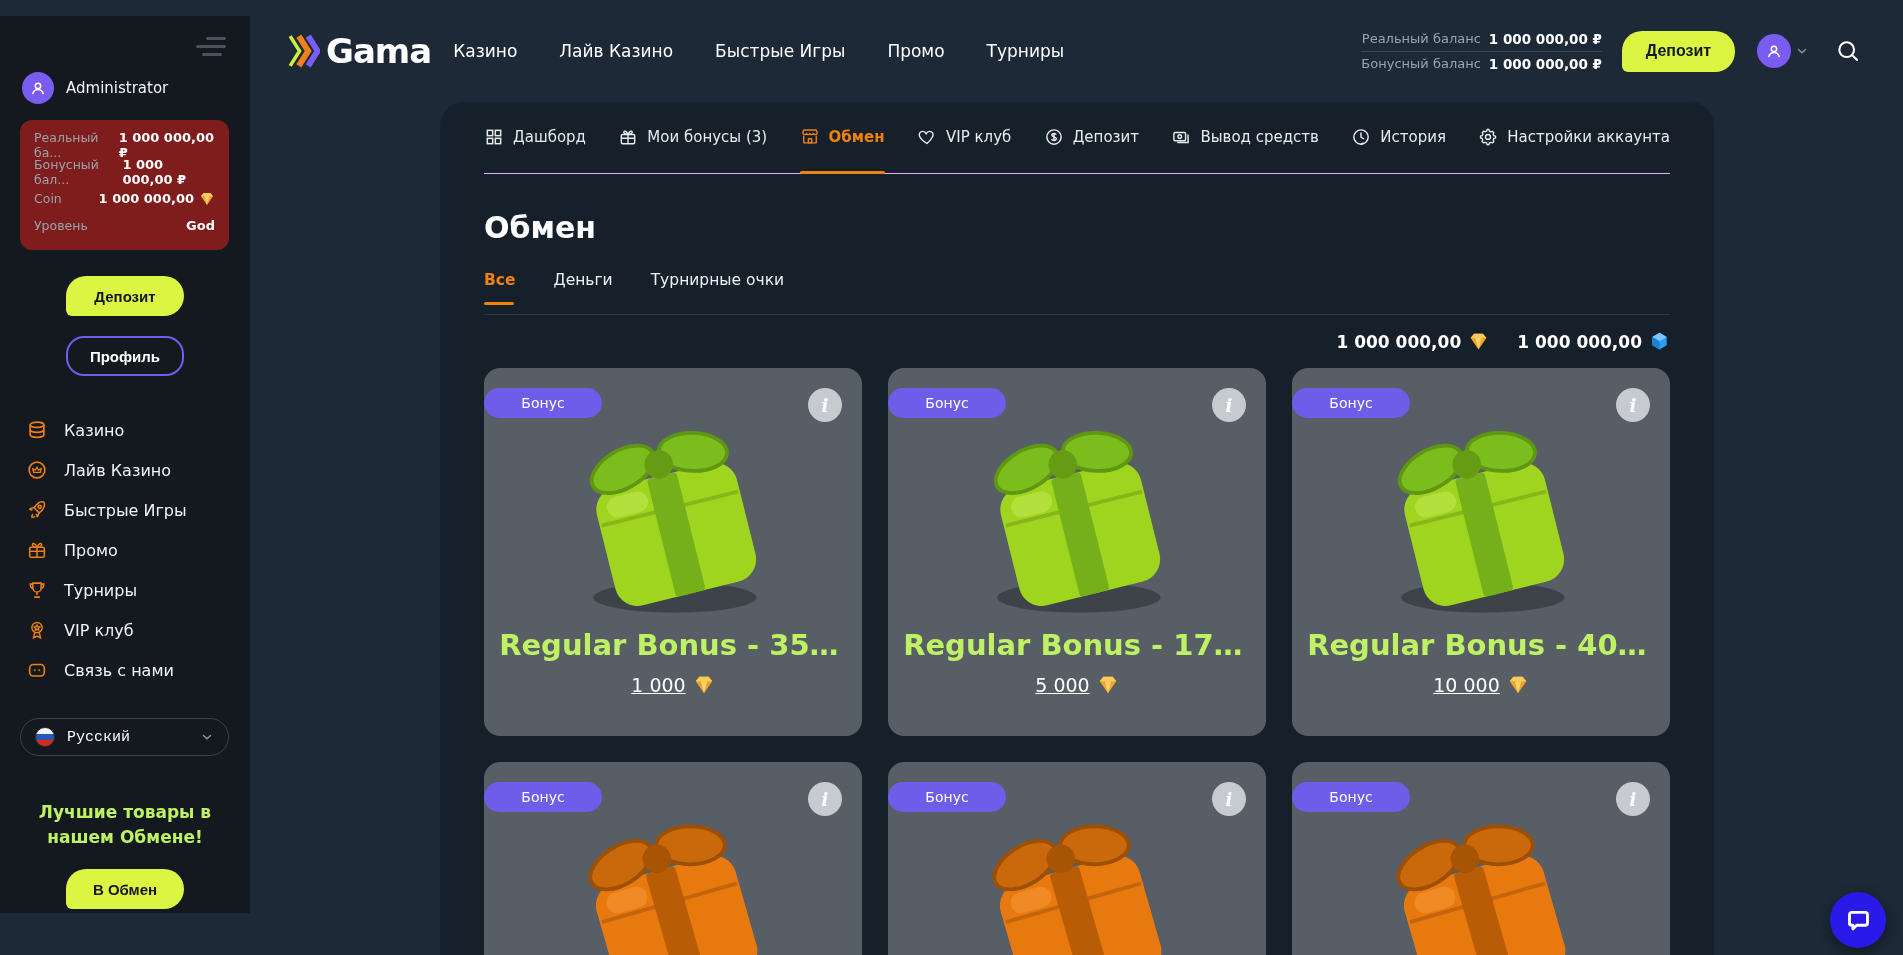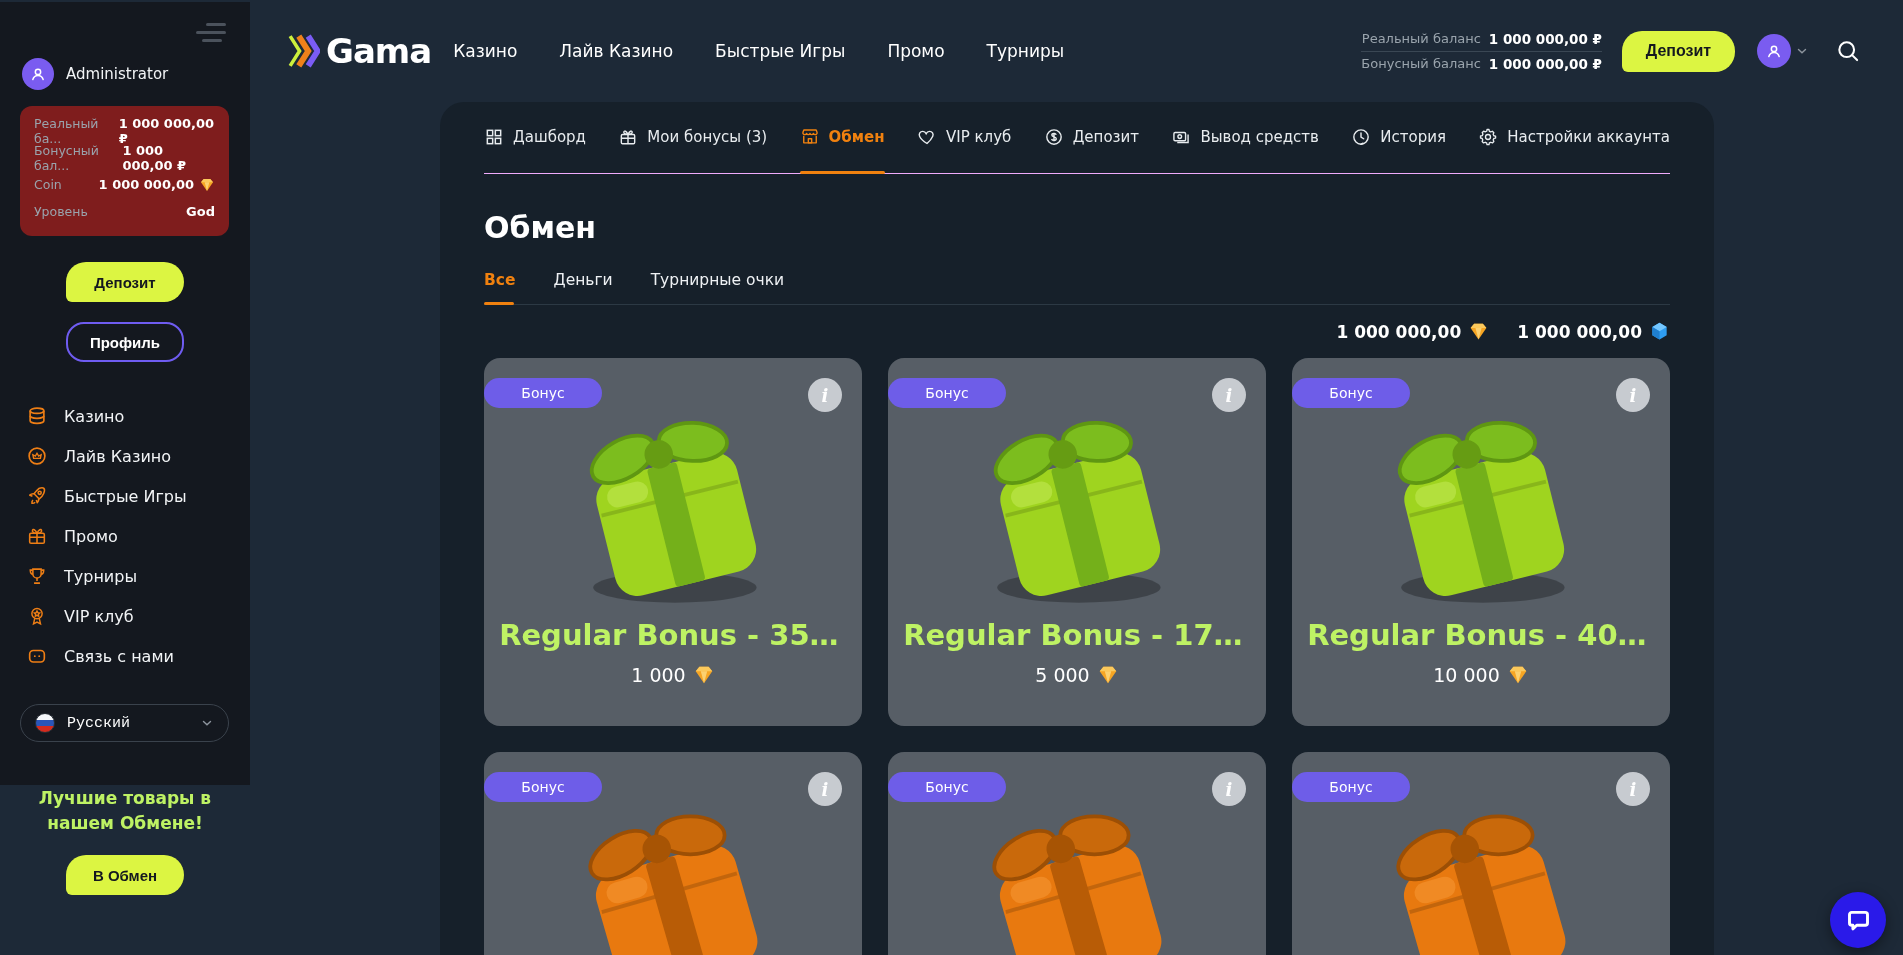--- a/index.html
+++ b/index.html
@@ -8,21 +8,21 @@
     position:relative;
     background:#1d2937;
     font-family:"DejaVu Sans","Liberation Sans",sans-serif;
     color:#fff;
     -webkit-font-smoothing:antialiased;
   }
   svg { display:block; }
 
   
   .sidebar {
-    position:absolute; left:0; top:2px; width:250px; height:783px;
+    position:absolute; left:0; top:16px; width:250px; height:897px;
     background:#14181f; z-index:5; padding-top:14px;
   }
   .hamburger { position:absolute; top:16px; right:24px; width:30px; cursor:pointer; }
   .hamburger span { display:block; height:3px; border-radius:2px; background:#4b525c; margin:5px 0 5px auto; }
   .hamburger span:nth-child(1){ width:20px; }
   .hamburger span:nth-child(2){ width:30px; }
   .hamburger span:nth-child(3){ width:20px; margin-right:4px; }
 
   .user-row { display:flex; align-items:center; gap:12px; padding:42px 0 0 22px; }
   .avatar-circle {
@@ -115,21 +115,21 @@
   .tab .ico { color:#e8ecef; }
   .tab.active { color:#f0810f; font-weight:bold; }
   .tab.active .ico { color:#f0810f; }
   .tab.active::after {
     content:""; position:absolute; left:0; right:0; bottom:-1px;
     height:3px; background:#f0810f; border-radius:2px;
   }
 
   .page-title { margin-top:36px; font-size:30px; font-weight:bold; color:#fff; }
 
-  .filters { display:flex; gap:38px; margin-top:26px; padding-bottom:15px; border-bottom:1px solid #2c3944; }
+  .filters { display:flex; gap:38px; margin-top:26px; padding-bottom:25px; border-bottom:1px solid #2c3944; }
   .filter { position:relative; font-size:15.5px; color:#eef1f4; cursor:pointer; }
   .filter.active { color:#f0810f; font-weight:bold; }
   .filter.active::after {
     content:""; position:absolute; left:0; bottom:-16px;
     width:30px; height:3px; background:#f0810f; border-radius:2px;
   }
 
   .wallet-row { display:flex; justify-content:flex-end; align-items:center; gap:28px; margin-top:16px; }
   .wallet-item { display:flex; align-items:center; gap:7px; font-size:17px; font-weight:bold; color:#fff; }
 
@@ -149,21 +149,21 @@
     position:absolute; top:20px; right:20px; width:34px; height:34px; border-radius:50%;
     background:#c7cbd0; color:#fff; font-weight:bold; font-size:18px;
     display:flex; align-items:center; justify-content:center; cursor:pointer;
     font-family:"DejaVu Serif","Liberation Serif",serif; font-style:italic;
   }
   .gift-wrap { margin-top:30px; }
   .card-title {
     margin-top:2px; font-size:29px; font-weight:bold; color:#bef264;
     max-width:92%; white-space:nowrap; overflow:hidden; text-overflow:ellipsis; text-align:center;
   }
-  .card-price { margin-top:12px; display:flex; align-items:center; gap:7px; font-size:19px; color:#fff; }
+  .card-price { margin-top:12px; display:flex; align-items:center; gap:7px; font-size:19px; color:#fff;text-decoration:underline; }
 
   
   .gift .g-shadow { fill:rgba(0,0,0,.28); }
   .gift-green  .g-body { fill:#9fd41f; } .gift-green  .g-hl { fill:#c3ea55; }
   .gift-green  .g-ribbon { fill:#74b01a; } .gift-green  .g-bow { fill:#7cbd1e; stroke:#5f9712; }
   .gift-green  .g-knot { fill:#669c13; } .gift-green  .g-seam { stroke:rgba(0,0,0,.14); }
   .gift-orange .g-body { fill:#e8790f; } .gift-orange .g-hl { fill:#f79b3a; }
   .gift-orange .g-ribbon { fill:#b85c06; } .gift-orange .g-bow { fill:#c9690b; stroke:#9c4f05; }
   .gift-orange .g-knot { fill:#a75404; } .gift-orange .g-seam { stroke:rgba(0,0,0,.16); }
 

